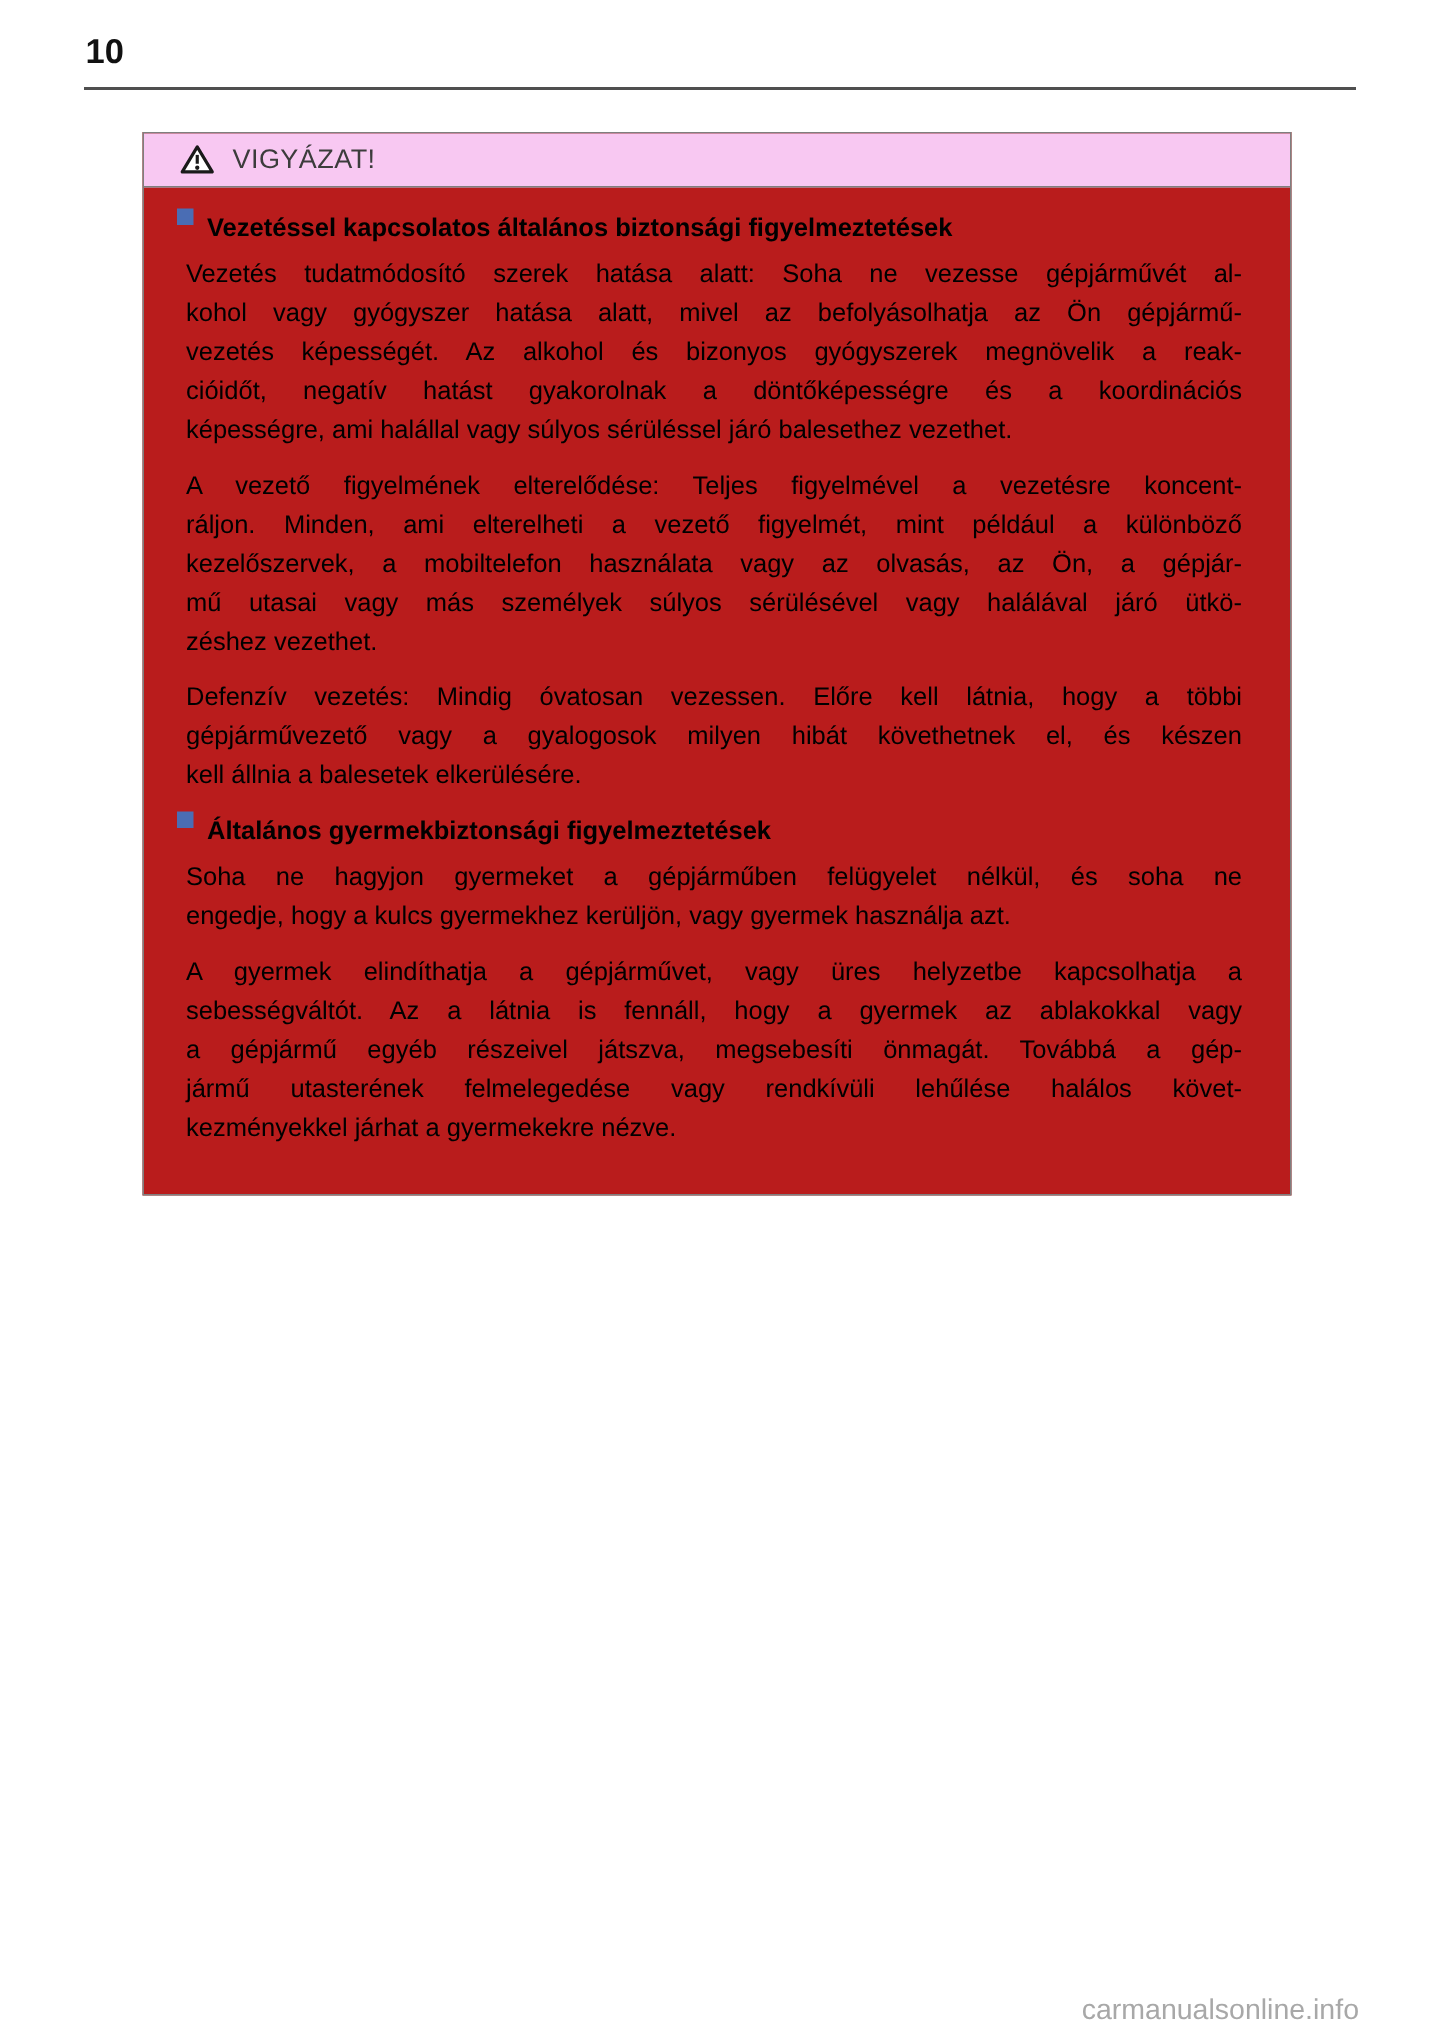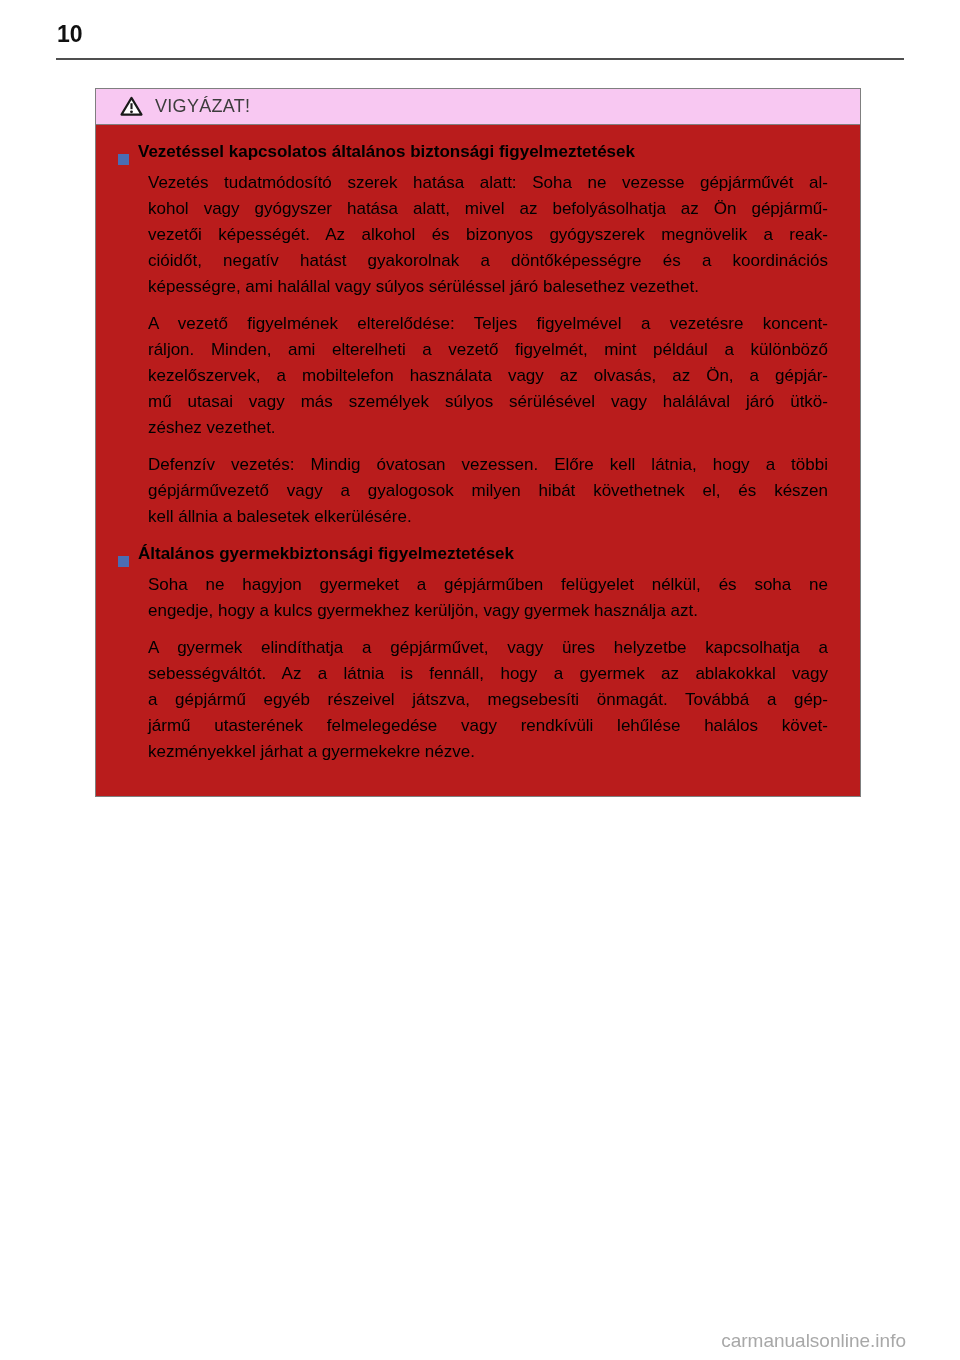--- a/index.html
+++ b/index.html
@@ -55,21 +55,21 @@
   .warning-title {
     font-size: 18px;
     color: #3c3c3c;
     letter-spacing: 0.3px;
   }
   .warning-body {
     padding: 12px 16px 20px 0;
   }
   .section-heading-row {
     display: flex;
-    align-items: flex-end;
+    align-items: flex-start;
     gap: 9px;
     padding-left: 22px;
     margin: 2px 0 5px 0;
     line-height: 26px;
   }
   .bullet-square {
     width: 11px;
     height: 11px;
     background: #4a6db4;
     flex: 0 0 auto;
@@ -83,21 +83,20 @@
     padding-left: 28px;
     padding-right: 16px;
     margin: 0 0 11px 0;
     font-size: 17px;
     line-height: 26px;
     color: #000;
   }
   .paragraph .tline {
     text-align: justify;
     text-align-last: justify;
-    margin-left: 24px;
   }
   .paragraph .tline.tlast {
     text-align-last: left;
   }
   .section + .section {
     margin-top: 2px;
   }
   .watermark {
     position: absolute;
     right: 54px;
@@ -130,21 +129,21 @@
     <div class="warning-body">
 
       <div class="section">
         <div class="section-heading-row">
           <span class="bullet-square"></span>
           <span class="section-heading-text">Vezetéssel kapcsolatos általános biztonsági figyelmeztetések</span>
         </div>
         <div class="paragraph">
             <div class="tline">Vezetés tudatmódosító szerek hatása alatt: Soha ne vezesse gépjárművét al-</div>
             <div class="tline">kohol vagy gyógyszer hatása alatt, mivel az befolyásolhatja az Ön gépjármű-</div>
-            <div class="tline">vezetői képességét. Az alkohol és bizonyos gyógyszerek megnövelik a reak-</div>
+            <div class="tline">vezetés képességét. Az alkohol és bizonyos gyógyszerek megnövelik a reak-</div>
             <div class="tline">cióidőt, negatív hatást gyakorolnak a döntőképességre és a koordinációs</div>
             <div class="tline tlast">képességre, ami halállal vagy súlyos sérüléssel járó balesethez vezethet.</div>
           </div>
         <div class="paragraph">
             <div class="tline">A vezető figyelmének elterelődése: Teljes figyelmével a vezetésre koncent-</div>
             <div class="tline">ráljon. Minden, ami elterelheti a vezető figyelmét, mint például a különböző</div>
             <div class="tline">kezelőszervek, a mobiltelefon használata vagy az olvasás, az Ön, a gépjár-</div>
             <div class="tline">mű utasai vagy más személyek súlyos sérülésével vagy halálával járó ütkö-</div>
             <div class="tline tlast">zéshez vezethet.</div>
           </div>

